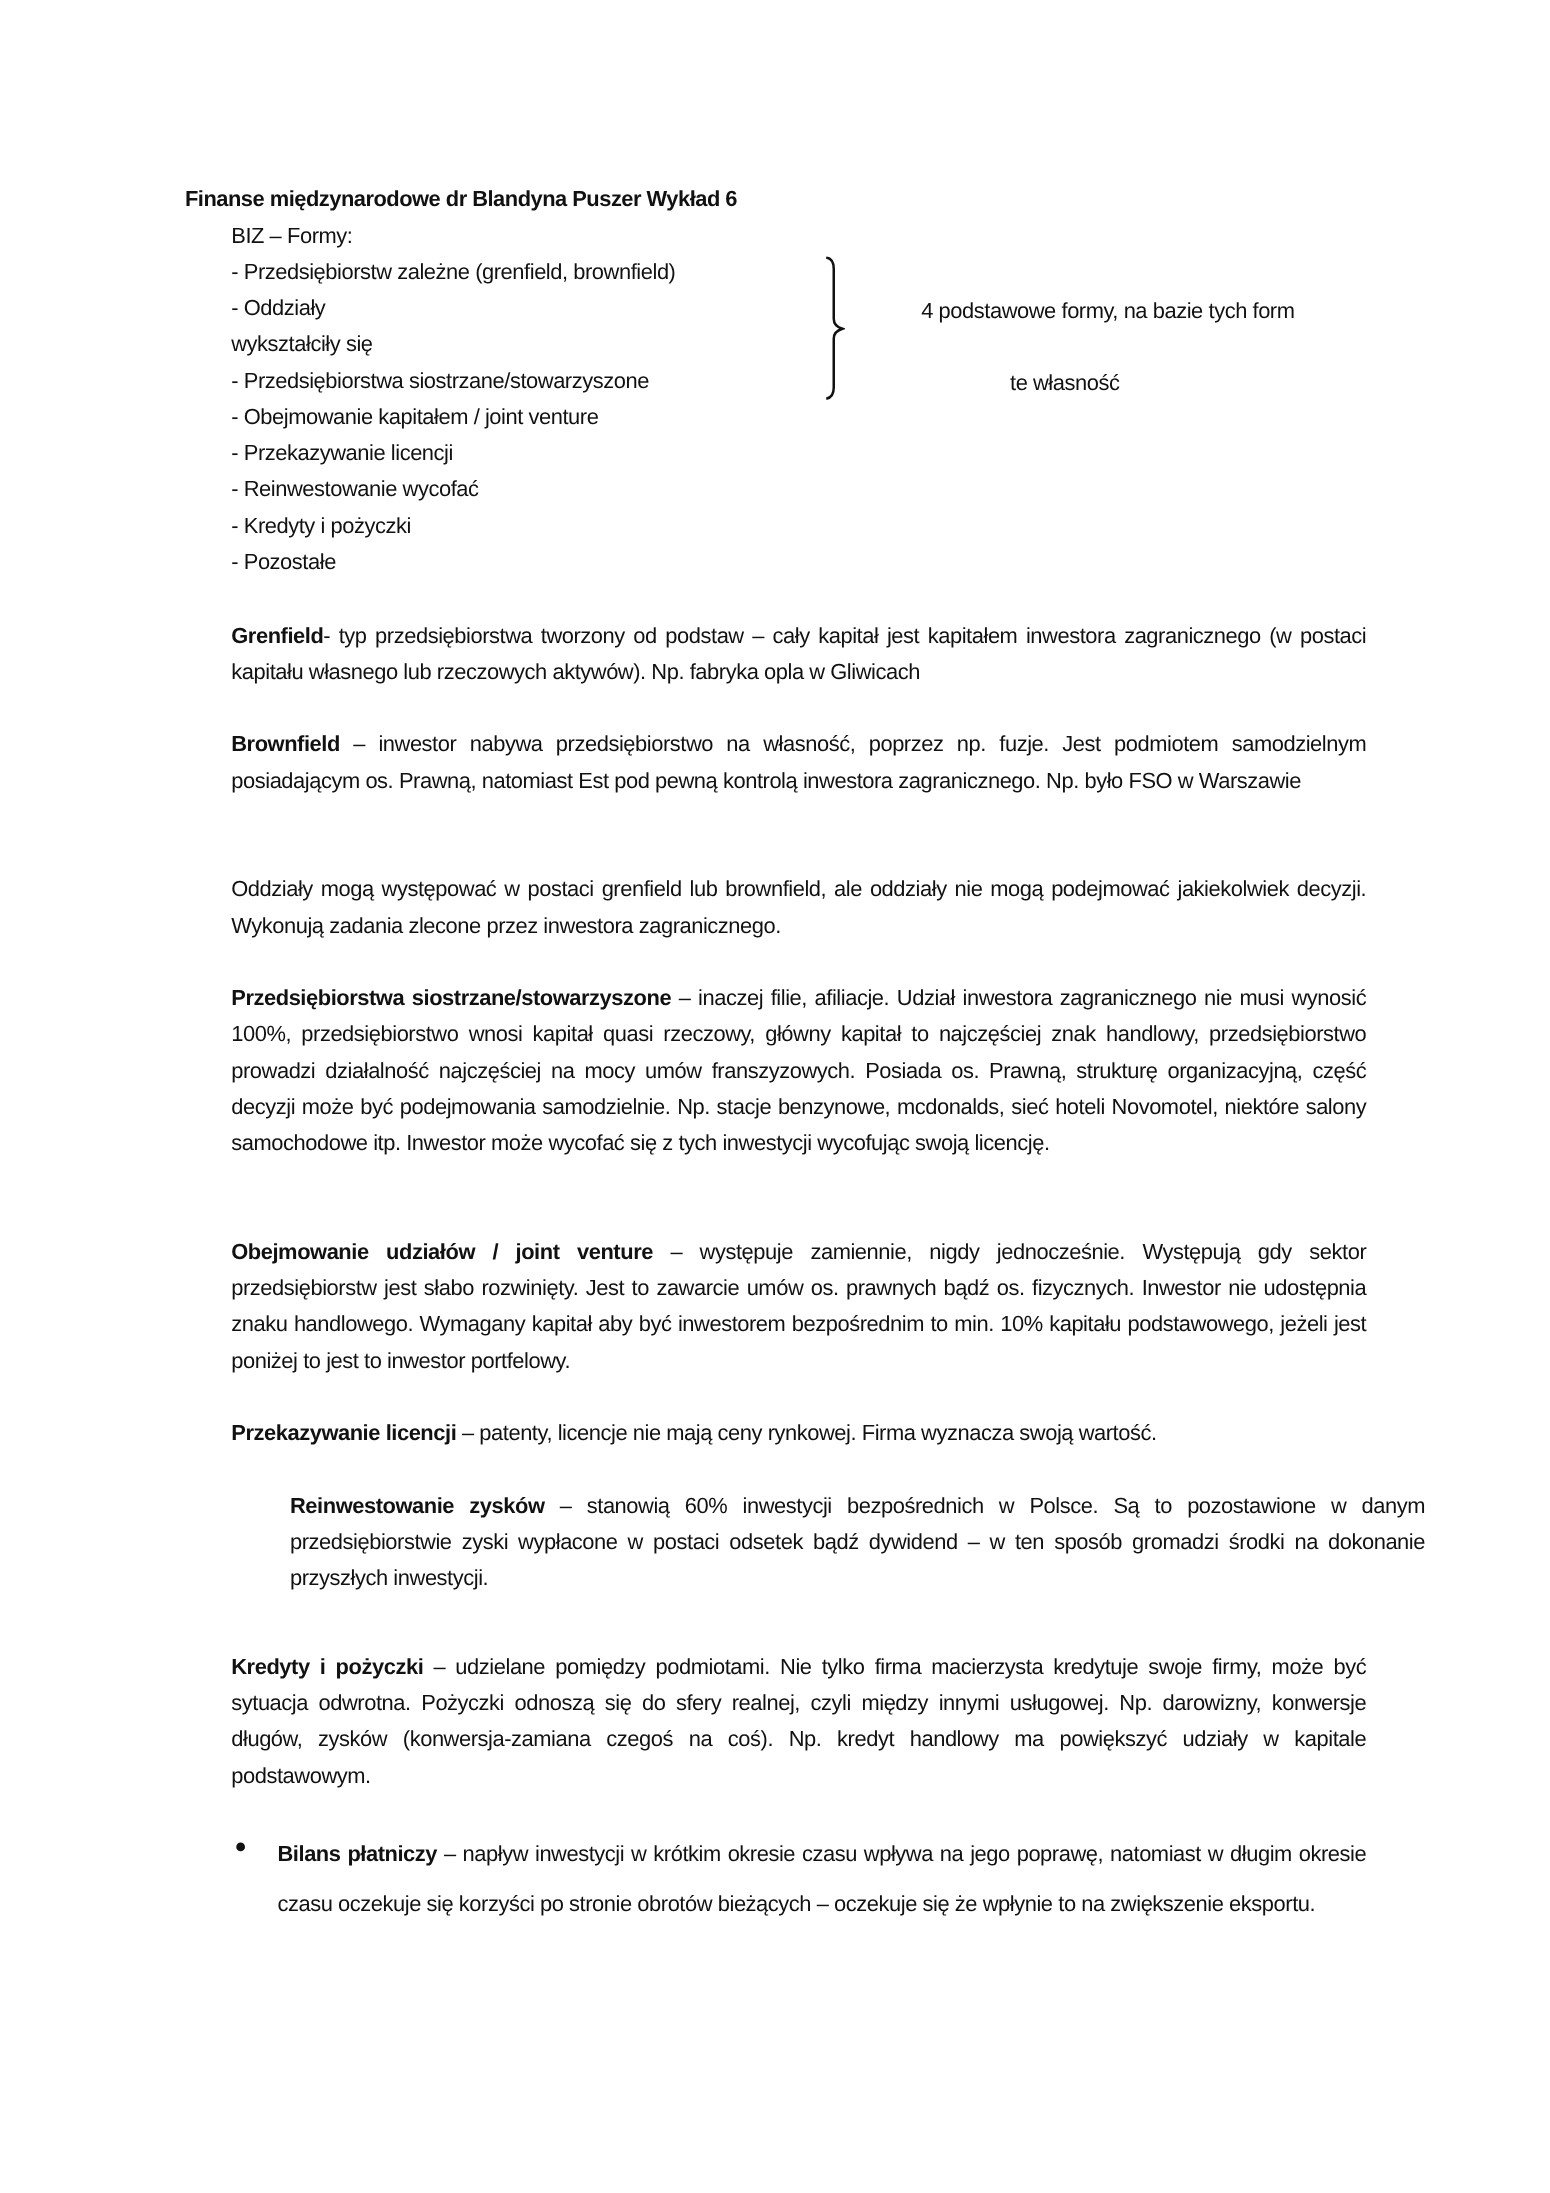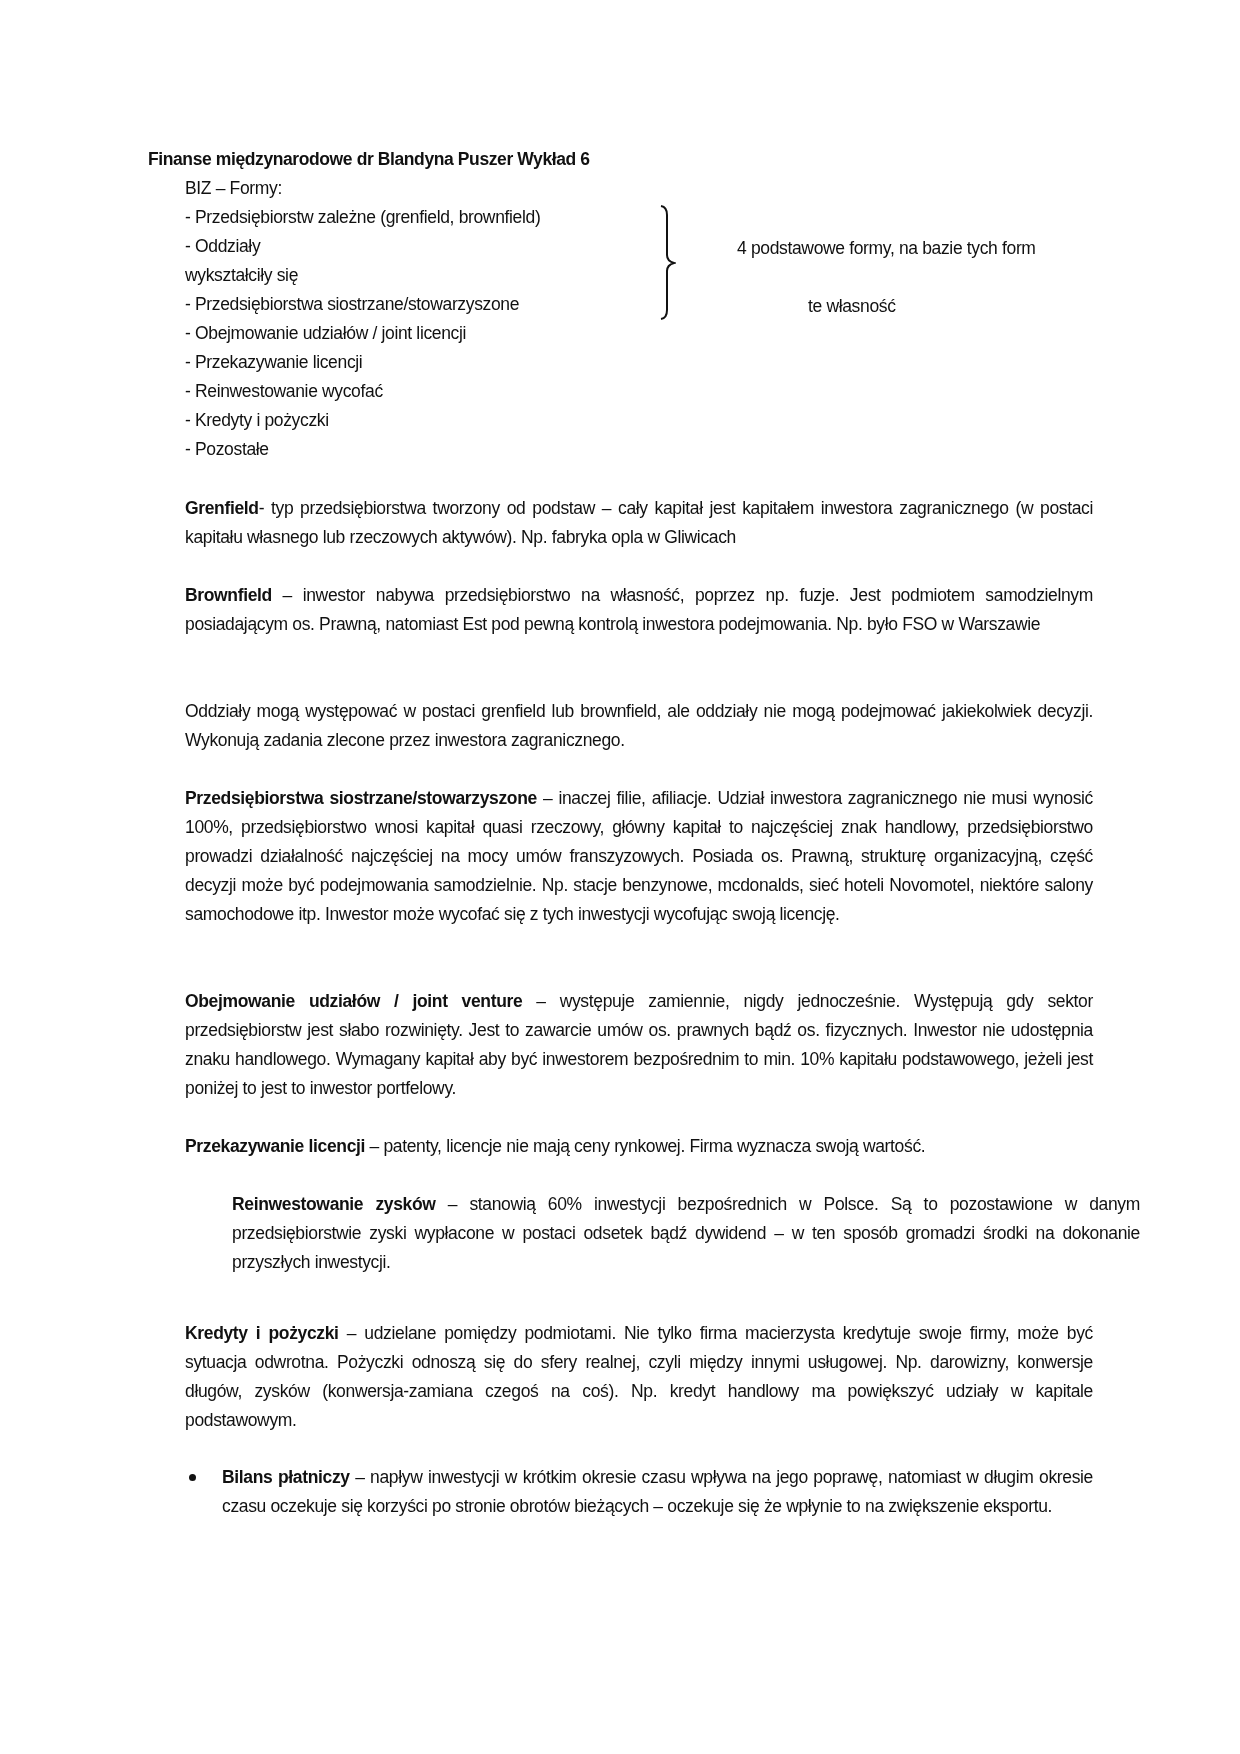--- a/index.html
+++ b/index.html
@@ -15,49 +15,49 @@
   .brace { position: absolute; left: 660px; top: 205px; width: 16px; height: 115px; }
   .brace-note1 { left: 737px; top: 238px; }
   .brace-note2 { left: 808px; top: 296px; }
 
   .para { position: absolute; left: 185px; width: 908px; font-size: 17.5px; line-height: 29px; text-align: justify; letter-spacing: -0.35px; }
   .para .b { font-weight: bold; }
 
   .heading2 { position: absolute; left: 148px; top: 1435px; font-weight: bold; font-size: 17.5px; letter-spacing: -0.45px; white-space: nowrap; }
   .bullet-wrap { position: absolute; left: 185px; top: 1463px; width: 908px; }
   .bullet-dot { position: absolute; left: 4px; top: 11px; width: 7px; height: 7px; border-radius: 50%; background: #111; }
-  .bullet-text { position: absolute; left: 37px; width: 871px; font-size: 17.5px; line-height: 29px; text-align: justify; letter-spacing: -0.35px; }
+  .bullet-text { position: absolute; left: 37px; width: 871px; font-size: 17.5px; line-height: 40px; text-align: justify; letter-spacing: -0.35px; }
 </style>
 </head>
 <body>
 
 <div class="page">
 
   <div class="line title">Finanse międzynarodowe dr Blandyna Puszer Wykład 6</div>
 
   <div class="line form-item" style="top:178px;">BIZ – Formy:</div>
   <div class="line form-item" style="top:207px;">- Przedsiębiorstw zależne (grenfield, brownfield)</div>
   <div class="line form-item" style="top:236px;">- Oddziały</div>
   <div class="line form-item" style="top:265px;">wykształciły się</div>
   <div class="line form-item" style="top:294px;">- Przedsiębiorstwa siostrzane/stowarzyszone</div>
-  <div class="line form-item" style="top:323px;">- Obejmowanie udziałów / joint licencji</div>
+  <div class="line form-item" style="top:323px;">- Obejmowanie kapitałem / joint venture</div>
   <div class="line form-item" style="top:352px;">- Przekazywanie licencji</div>
   <div class="line form-item" style="top:381px;">- Reinwestowanie wycofać</div>
   <div class="line form-item" style="top:410px;">- Kredyty i pożyczki</div>
   <div class="line form-item" style="top:439px;">- Pozostałe</div>
 
   <svg class="brace" viewBox="0 0 16 115" preserveAspectRatio="none">
     <path d="M1 1 Q7 2 7 10 L7 50 Q7 56 14 58 Q7 60 7 66 L7 105 Q7 113 1 114" fill="none" stroke="#111" stroke-width="2"></path>
   </svg>
   <div class="line brace-note1">4 podstawowe formy, na bazie tych form</div>
   <div class="line brace-note2">te własność</div>
 
   <div class="para" style="top:494px;"><span class="b">Grenfield</span><span>- typ przedsiębiorstwa tworzony od podstaw – cały kapitał jest kapitałem inwestora zagranicznego (w postaci kapitału własnego lub rzeczowych aktywów). Np. fabryka opla w Gliwicach</span></div>
 
-  <div class="para" style="top:581px;"><span class="b">Brownfield</span><span> – inwestor  nabywa przedsiębiorstwo na własność, poprzez np. fuzje. Jest podmiotem samodzielnym posiadającym os. Prawną, natomiast Est pod pewną kontrolą inwestora podejmowania. Np. było FSO w Warszawie</span></div>
+  <div class="para" style="top:581px;"><span class="b">Brownfield</span><span> – inwestor  nabywa przedsiębiorstwo na własność, poprzez np. fuzje. Jest podmiotem samodzielnym posiadającym os. Prawną, natomiast Est pod pewną kontrolą inwestora zagranicznego. Np. było FSO w Warszawie</span></div>
 
   <div class="para" style="top:697px;"><span>Oddziały mogą występować w postaci grenfield lub brownfield, ale oddziały nie mogą podejmować jakiekolwiek decyzji. Wykonują zadania zlecone przez inwestora zagranicznego.</span></div>
 
   <div class="para" style="top:784px;"><span class="b">Przedsiębiorstwa siostrzane/stowarzyszone</span><span> – inaczej filie, afiliacje. Udział inwestora zagranicznego nie musi wynosić 100%, przedsiębiorstwo wnosi kapitał quasi rzeczowy, główny kapitał to najczęściej znak handlowy, przedsiębiorstwo prowadzi działalność najczęściej na mocy umów franszyzowych. Posiada os. Prawną, strukturę organizacyjną, część decyzji może być podejmowania samodzielnie. Np. stacje benzynowe, mcdonalds, sieć hoteli Novomotel, niektóre salony samochodowe itp. Inwestor może wycofać się z tych inwestycji wycofując swoją licencję.</span></div>
 
   <div class="para" style="top:987px;"><span class="b">Obejmowanie udziałów / joint venture</span><span> – występuje  zamiennie, nigdy jednocześnie. Występują gdy sektor przedsiębiorstw jest słabo rozwinięty. Jest to zawarcie umów os. prawnych bądź os. fizycznych. Inwestor nie udostępnia znaku handlowego. Wymagany kapitał aby być inwestorem bezpośrednim to min. 10% kapitału podstawowego, jeżeli jest poniżej to jest to inwestor portfelowy.</span></div>
 
   <div class="para" style="top:1132px;"><span class="b">Przekazywanie licencji</span><span> – patenty, licencje nie mają ceny rynkowej. Firma wyznacza swoją wartość.</span></div>
 
   <div class="para" style="top:1190px;margin-left:47px;"><span class="b">Reinwestowanie zysków</span><span> – stanowią 60% inwestycji bezpośrednich w Polsce. Są to pozostawione w danym przedsiębiorstwie zyski wypłacone w postaci odsetek bądź dywidend – w ten sposób gromadzi środki na dokonanie przyszłych inwestycji.</span></div>

